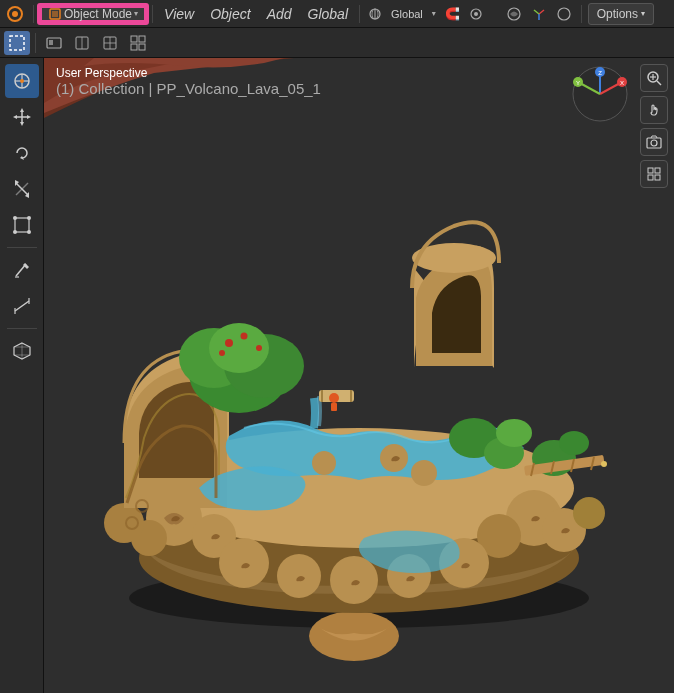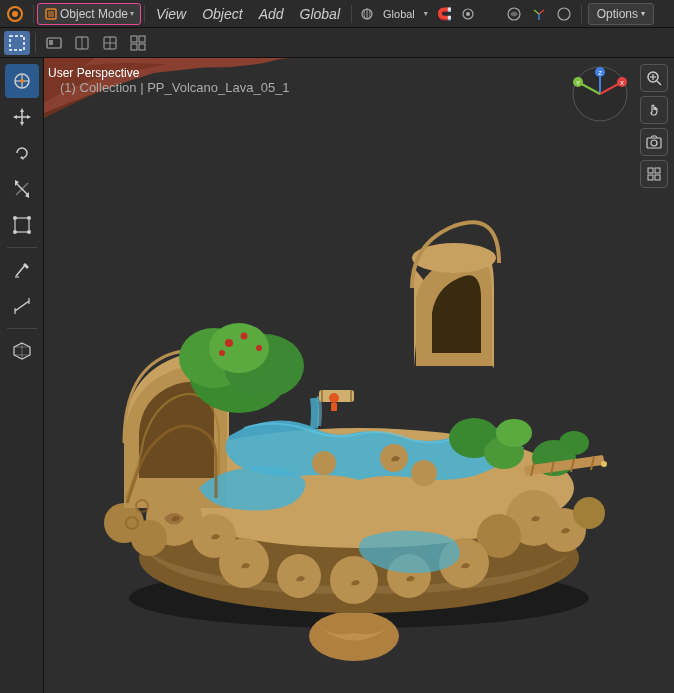--- a/index.html
+++ b/index.html
@@ -53,21 +53,21 @@
       font-style: italic;
     }
     .divider-v {
       width: 1px;
       height: 18px;
       background: #444;
       margin: 0 3px;
     }
     .mode-dropdown {
       background: #3a3a3a;
-      border: 1px solid #ec4899;
+      border: 5px solid #ec4899;
       border-radius: 3px;
       padding: 2px 6px;
       display: flex;
       align-items: center;
       gap: 2px;
       cursor: pointer;
       height: 22px;
       font-size: 12px;
       color: #ccc;
     }
@@ -172,28 +172,28 @@
     #viewport-bg {
       position: absolute;
       inset: 0;
       background: radial-gradient(ellipse at center, #4a4a4a 0%, #2a2a2a 100%);
     }
 
     
     #viewport-info {
       position: absolute;
       top: 8px;
-      left: 4px;
+      left: 12px;
       z-index: 20;
       color: #ccc;
       font-size: 12px;
       pointer-events: none;
     }
     #viewport-info .perspective-label { color: #fff; font-size: 12px; }
-    #viewport-info .collection-label { font-size: 13px; color: #aaa; margin-left: 12px; }
+    #viewport-info .collection-label { font-size: 15px; color: #aaa; }
 
     
     #right-tools {
       position: absolute;
       right: 6px;
       top: 6px;
       display: flex;
       flex-direction: column;
       gap: 4px;
       z-index: 20;

